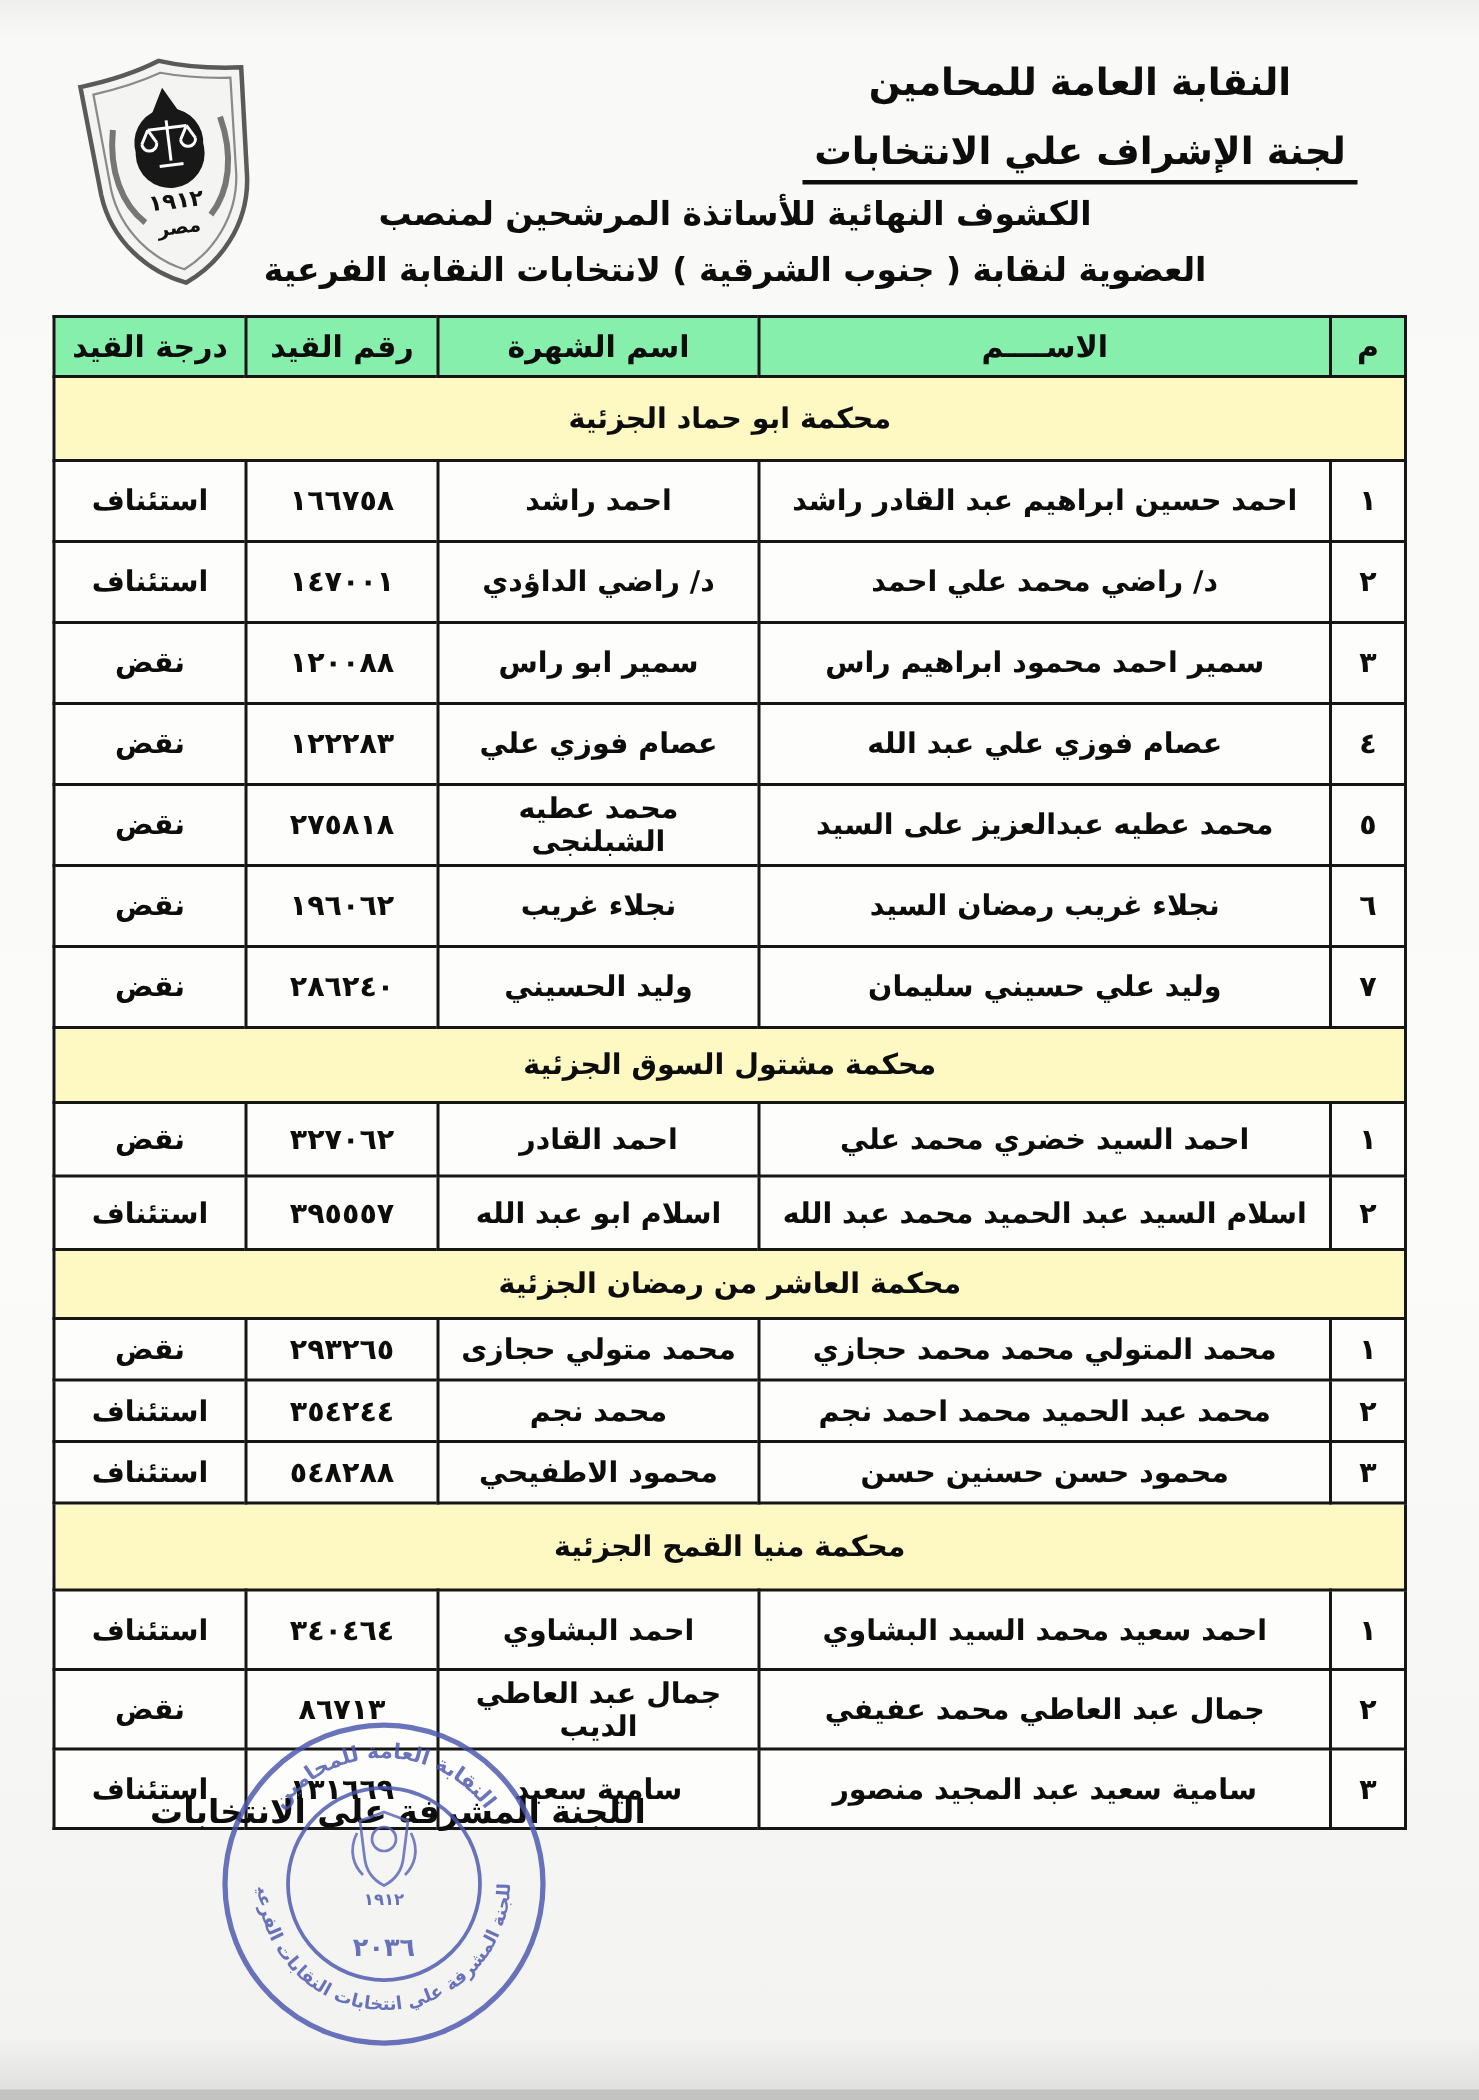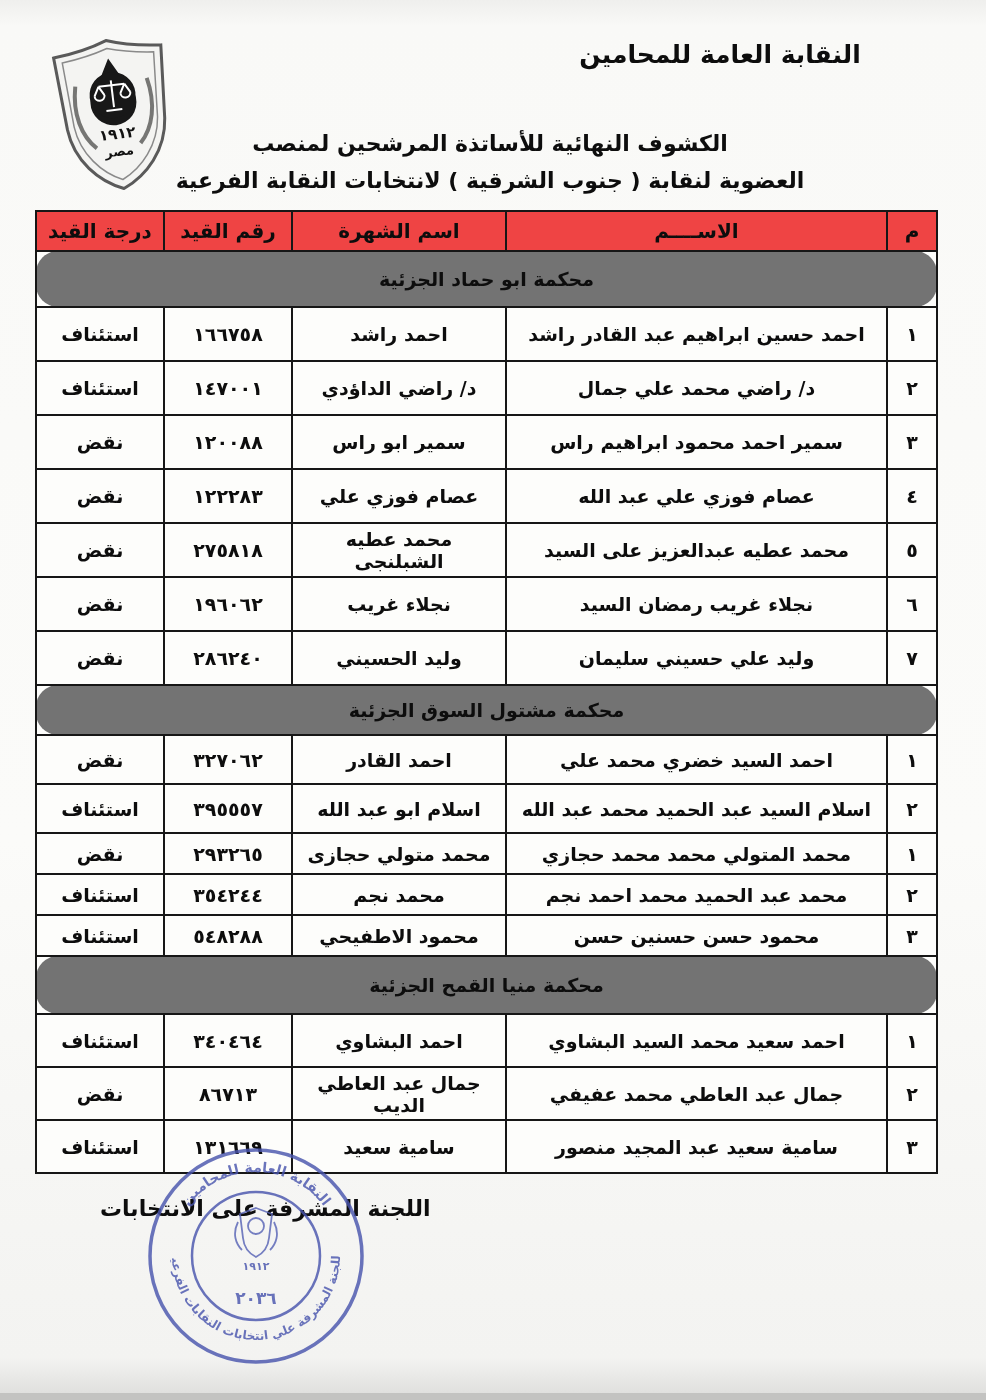--- a/index.html
+++ b/index.html
@@ -22,28 +22,28 @@
   .logo{position:absolute;left:44px;top:32px;}
 
   
   table.roster{
     position:absolute;top:210px;left:35px;width:901px;
     border-collapse:collapse;table-layout:fixed;
     background:#fdfdfb;
   }
   table.roster,table.roster th,table.roster td{border:2.5px solid #161616;}
   table.roster th{
-    background:#ef4444;font-size:20px;font-weight:bold;height:38px;
+    background:#86efac;font-size:20px;font-weight:bold;height:38px;
     text-align:center;vertical-align:middle;padding:0 4px;color:#0d0d0d;
   }
   table.roster td{
     text-align:center;vertical-align:middle;font-weight:bold;font-size:19px;
     padding:2px 6px;color:#0d0d0d;overflow:hidden;
   }
-  td.section-td{font-size:22px;background:#737373;border-radius:22px;}
+  td.section-td{font-size:22px;background:#fef9c3;}
   .st0 td{height:50px;} .st1 td{height:44px;} .st2 td{height:40px;} .st3 td{height:52px;}
   .r0 td{height:48px;} .r1 td{height:43px;} .r2 td{height:35px;} .r3 td{height:47px;}
 
   
   .footer-label{
     position:absolute;top:1196px;left:100px;width:350px;
     font-size:22px;font-weight:bold;text-align:left;color:#0d0d0d;z-index:2;
   }
   .stamp{position:absolute;left:132px;top:1138px;opacity:0.82;z-index:3;}
 </style>
@@ -66,20 +66,23 @@
         <path d="M58 53 L53 62 M58 53 L63 62 M53 62 a5 5 0 0 0 10 0"></path>
         <path d="M84 53 L79 62 M84 53 L89 62 M79 62 a5 5 0 0 0 10 0"></path>
         <line x1="63" y1="78" x2="79" y2="78"></line>
       </g>
       <text x="71" y="107" text-anchor="middle" font-size="15" font-weight="bold" fill="#111">١٩١٢</text>
       <text x="71" y="124" text-anchor="middle" font-size="13" font-weight="bold" fill="#111">مصر</text>
     </g>
   </svg>
 
   <div class="hdr-line t1">النقابة العامة للمحامين</div>
+  <div class="hdr-line t2">
+    <span class="u">لجنة الإشراف علي الانتخابات</span>
+  </div>
   <div class="hdr-line t4">العضوية لنقابة ( جنوب الشرقية ) لانتخابات النقابة الفرعية</div>
   <div class="hdr-line t3">الكشوف النهائية للأساتذة المرشحين لمنصب</div>
 
   <table class="roster">
     <colgroup>
       <col style="width:50px">
         <col style="width:381px">
         <col style="width:214px">
       <col style="width:128px">
         <col style="width:128px">
@@ -99,21 +102,21 @@
         </tr>
         <tr class="data-row r0">
           <td>١</td>
           <td>احمد حسين ابراهيم عبد القادر راشد</td>
           <td>احمد راشد</td>
           <td>١٦٦٧٥٨</td>
           <td>استئناف</td>
         </tr>
         <tr class="data-row r0">
           <td>٢</td>
-          <td>د/ راضي محمد علي جمال</td>
+          <td>د/ راضي محمد علي احمد</td>
           <td>د/ راضي الداؤدي</td>
           <td>١٤٧٠٠١</td>
           <td>استئناف</td>
         </tr>
         <tr class="data-row r0">
           <td>٣</td>
           <td>سمير احمد محمود ابراهيم راس</td>
           <td>سمير ابو راس</td>
           <td>١٢٠٠٨٨</td>
           <td>نقض</td>
@@ -155,20 +158,23 @@
           <td>احمد القادر</td>
           <td>٣٢٧٠٦٢</td>
           <td>نقض</td>
         </tr>
         <tr class="data-row r1">
           <td>٢</td>
           <td>اسلام السيد عبد الحميد محمد عبد الله</td>
           <td>اسلام ابو عبد الله</td>
           <td>٣٩٥٥٥٧</td>
           <td>استئناف</td>
+        </tr>
+        <tr class="section-row st2">
+          <td colspan="5" class="section-td">محكمة العاشر من رمضان الجزئية</td>
         </tr>
         <tr class="data-row r2">
           <td>١</td>
           <td>محمد المتولي محمد محمد حجازي</td>
           <td>محمد متولي حجازى</td>
           <td>٢٩٣٢٦٥</td>
           <td>نقض</td>
         </tr>
         <tr class="data-row r2">
           <td>٢</td>

